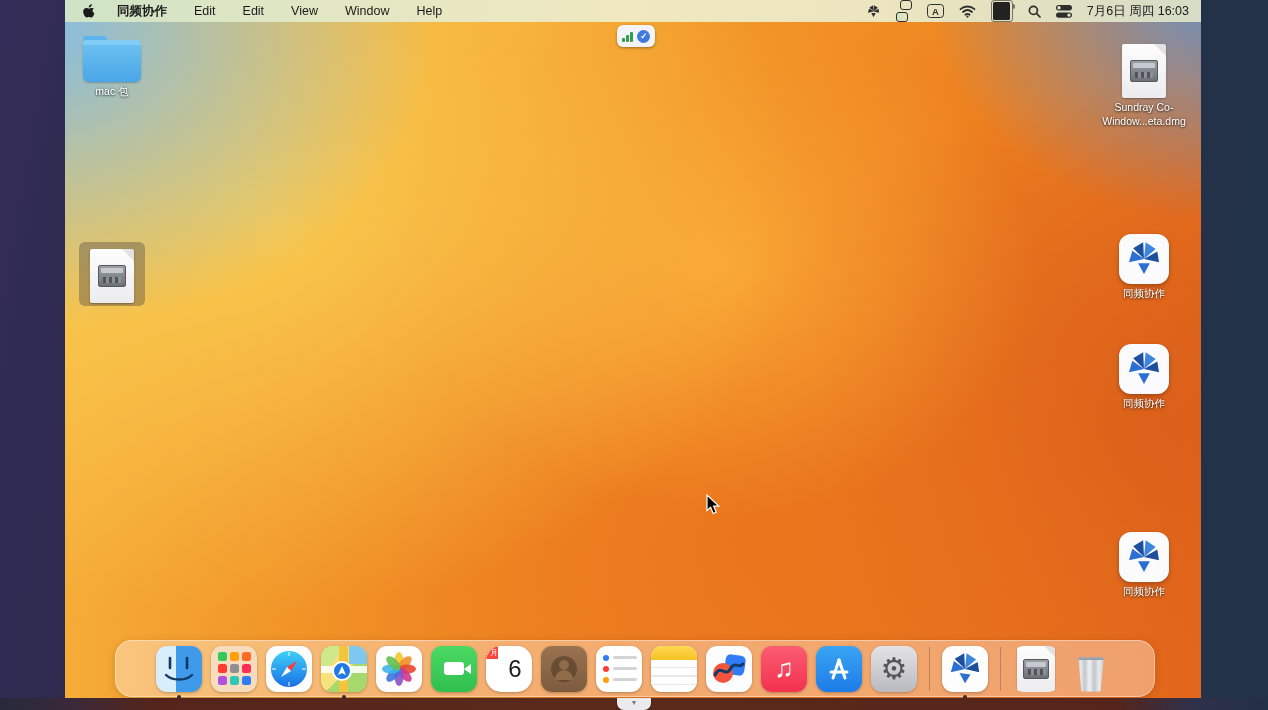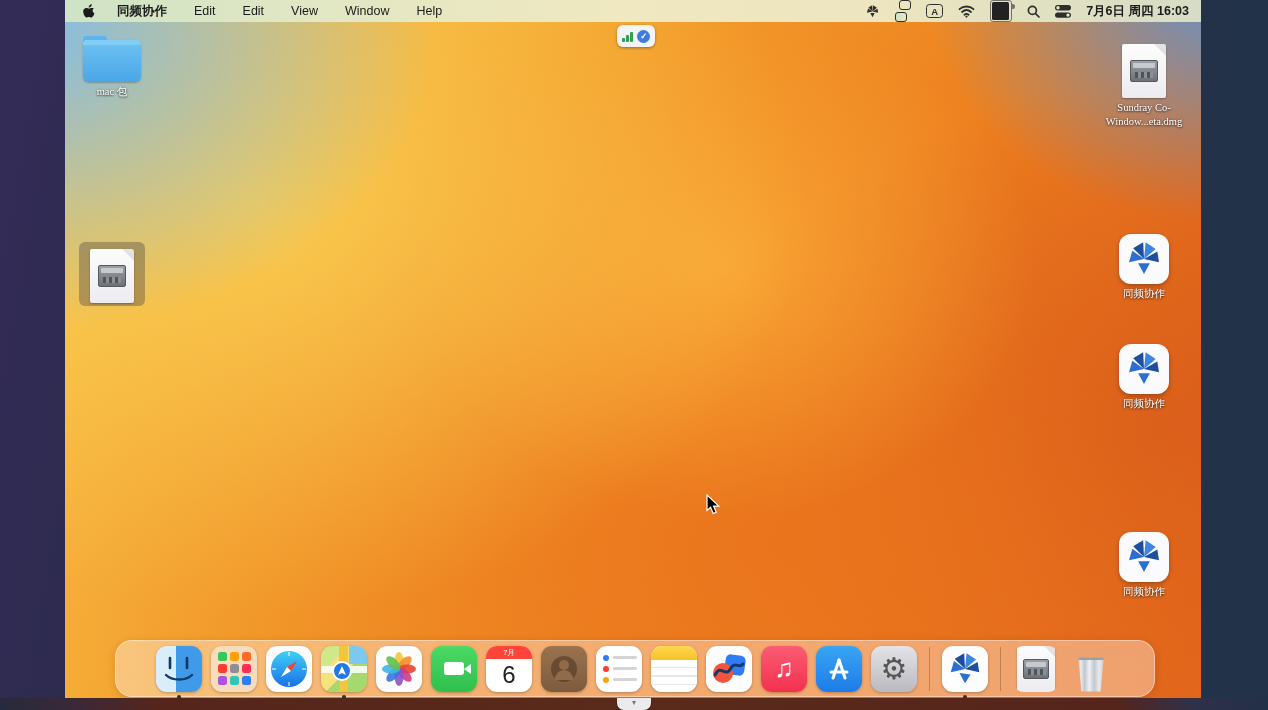--- a/index.html
+++ b/index.html
@@ -35,34 +35,34 @@
   .mb-right .st { display:flex; align-items:center; height:22px; cursor:pointer; }
   .inputA { width:17px; height:14px; border:1.6px solid #2e2e2e; border-radius:3.5px; font-size:9.5px; font-weight:bold;
     display:flex; align-items:center; justify-content:center; color:#2e2e2e; }
   .battery { width:22px; height:11px; border:1px solid rgba(40,40,40,.6); border-radius:3px; position:relative; padding:1px; }
   .battery .fill { height:100%; width:17px; background:#222; border-radius:1.5px; }
   .battery:after { content:""; position:absolute; right:-3.5px; top:3px; width:2.5px; height:5px; background:rgba(40,40,40,.6); border-radius:0 2px 2px 0; }
   .mirror { position:relative; width:16px; height:13px; }
   .mirror i { position:absolute; border:1.6px solid #2e2e2e; border-radius:3px; width:12px; height:10px; }
   .mirror i.b { left:0; bottom:0; background:linear-gradient(90deg,#cfe3c6,#e8e7c2); }
   .mirror i.a { right:0; top:0; }
-  .clock { font-size:12.5px; font-weight:700; white-space:nowrap; }
+  .clock { font-size:12.5px; font-weight:400; white-space:nowrap; }
 
   
   .float-pill { position:absolute; left:552px; top:25px; width:38px; height:22px; background:#f4f4f6; border-radius:6px;
     box-shadow:0 1px 3px rgba(0,0,0,.35); display:flex; align-items:center; justify-content:center; gap:4px; }
   .sig { display:flex; align-items:flex-end; gap:1.5px; height:11px; }
   .sig i { width:2.8px; background:#2fa14e; border-radius:1px; display:block; }
   .badge { width:13px; height:13px; border-radius:50%; background:#3f7ae0; color:#fff; font-size:8.5px; line-height:13px; text-align:center; font-weight:bold; }
 
   
   .icon-box { position:absolute; width:160px; display:flex; flex-direction:column; align-items:center; cursor:pointer; }
   .di-label { margin-top:3px; font-size:10.5px; line-height:1.32; color:#fff; text-align:center;
     text-shadow:0 1px 2px rgba(0,0,0,.65), 0 0 3px rgba(0,0,0,.4); }
-  .di-label span { display:block;font-family:Liberation Serif, serif; }
+  .di-label span { display:block; }
   .sel-label span { display:inline-block; background:rgba(125,130,138,.92); color:#fff; border-radius:3px; padding:0 4px; margin-top:1px; text-shadow:none; }
   .sel-plate { position:absolute; top:-5px; left:50%; transform:translateX(-50%); width:66px; height:64px; background:rgba(92,78,70,.42); border-radius:6px; }
 
   .folder { position:relative; width:58px; height:42px; background:linear-gradient(180deg,#6fc3f2,#4aa6e8); border-radius:4px 6px 6px 6px; box-shadow:0 1px 2px rgba(0,0,0,.25); }
   .folder:before { content:""; position:absolute; top:-4px; left:0; width:24px; height:8px; background:#5db3ee; border-radius:3px 4px 0 0; }
   .folder:after { content:""; position:absolute; top:0; left:0; right:0; height:5px; background:#82cdf5; border-radius:4px 6px 0 0; }
 
   .vthumb { position:relative; width:62px; height:38px; background:#2a2724; border:1px solid #141210; box-shadow:0 1px 3px rgba(0,0,0,.4); }
   .vthumb .blob { position:absolute; left:18px; top:8px; width:16px; height:18px; background:#7a4f38; border-radius:50% 50% 40% 40%; }
   .vthumb .tbl { position:absolute; left:6px; bottom:4px; width:48px; height:9px; background:#8d8577; border-radius:2px; }
@@ -86,21 +86,21 @@
   .run-dot { position:absolute; bottom:-5px; left:50%; transform:translateX(-50%); width:4px; height:4px; border-radius:50%; background:#33302d; }
   .dk { width:46px; height:46px; border-radius:11px; position:relative; overflow:hidden; box-shadow:0 1px 3px rgba(0,0,0,.25); }
   .dk.white { background:#fdfdfd; display:flex; align-items:center; justify-content:center; }
 
   .dk.finder { background:linear-gradient(90deg,#d9edfb 0 44%, #3f9ae9 44%); }
   .dk.launchpad { background:rgba(245,245,248,.55); display:grid; grid-template-columns:repeat(3,9px); grid-template-rows:repeat(3,9px); gap:3px; align-content:center; justify-content:center; }
   .dk.launchpad i { border-radius:2.5px; display:block; }
   .dk.facetime { background:linear-gradient(180deg,#4cd964,#2fbf4e); display:flex; align-items:center; justify-content:center; }
   .cam { position:relative; width:20px; height:13px; background:#fff; border-radius:3px; }
   .cam:after { content:""; position:absolute; right:-7px; top:1.5px; border-left:7px solid #fff; border-top:5px solid transparent; border-bottom:5px solid transparent; transform:scaleX(-1); }
-  .dk.calendar { background:#fff; display:flex; flex-direction:column; }
+  .dk.calendar { background:#fff; display:flex; flex-direction:row;border-radius:15px; }
   .cal-top { height:13px; background:#ff453a; color:#fff; font-size:7.5px; text-align:center; line-height:13px; }
   .cal-day { flex:1; display:flex; align-items:center; justify-content:center; font-size:24px; color:#222; font-weight:300; }
   .dk.contacts { background:linear-gradient(180deg,#9a7350,#7d5b3e); display:flex; align-items:center; justify-content:center; }
   .person { position:relative; width:26px; height:26px; border-radius:50%; background:rgba(60,40,25,.45); }
   .person:before { content:""; position:absolute; left:8px; top:4px; width:10px; height:10px; border-radius:50%; background:#8f6b49; }
   .person:after { content:""; position:absolute; left:4px; top:14px; width:18px; height:10px; border-radius:9px 9px 0 0; background:#8f6b49; }
   .dk.reminders { background:#fff; display:flex; flex-direction:column; justify-content:center; gap:5px; padding-left:7px; }
   .rem-row { display:flex; align-items:center; gap:4px; }
   .rem-row i { width:6px; height:6px; border-radius:50%; }
   .rem-row b { width:24px; height:2.5px; background:#d4d4d8; border-radius:2px; }

